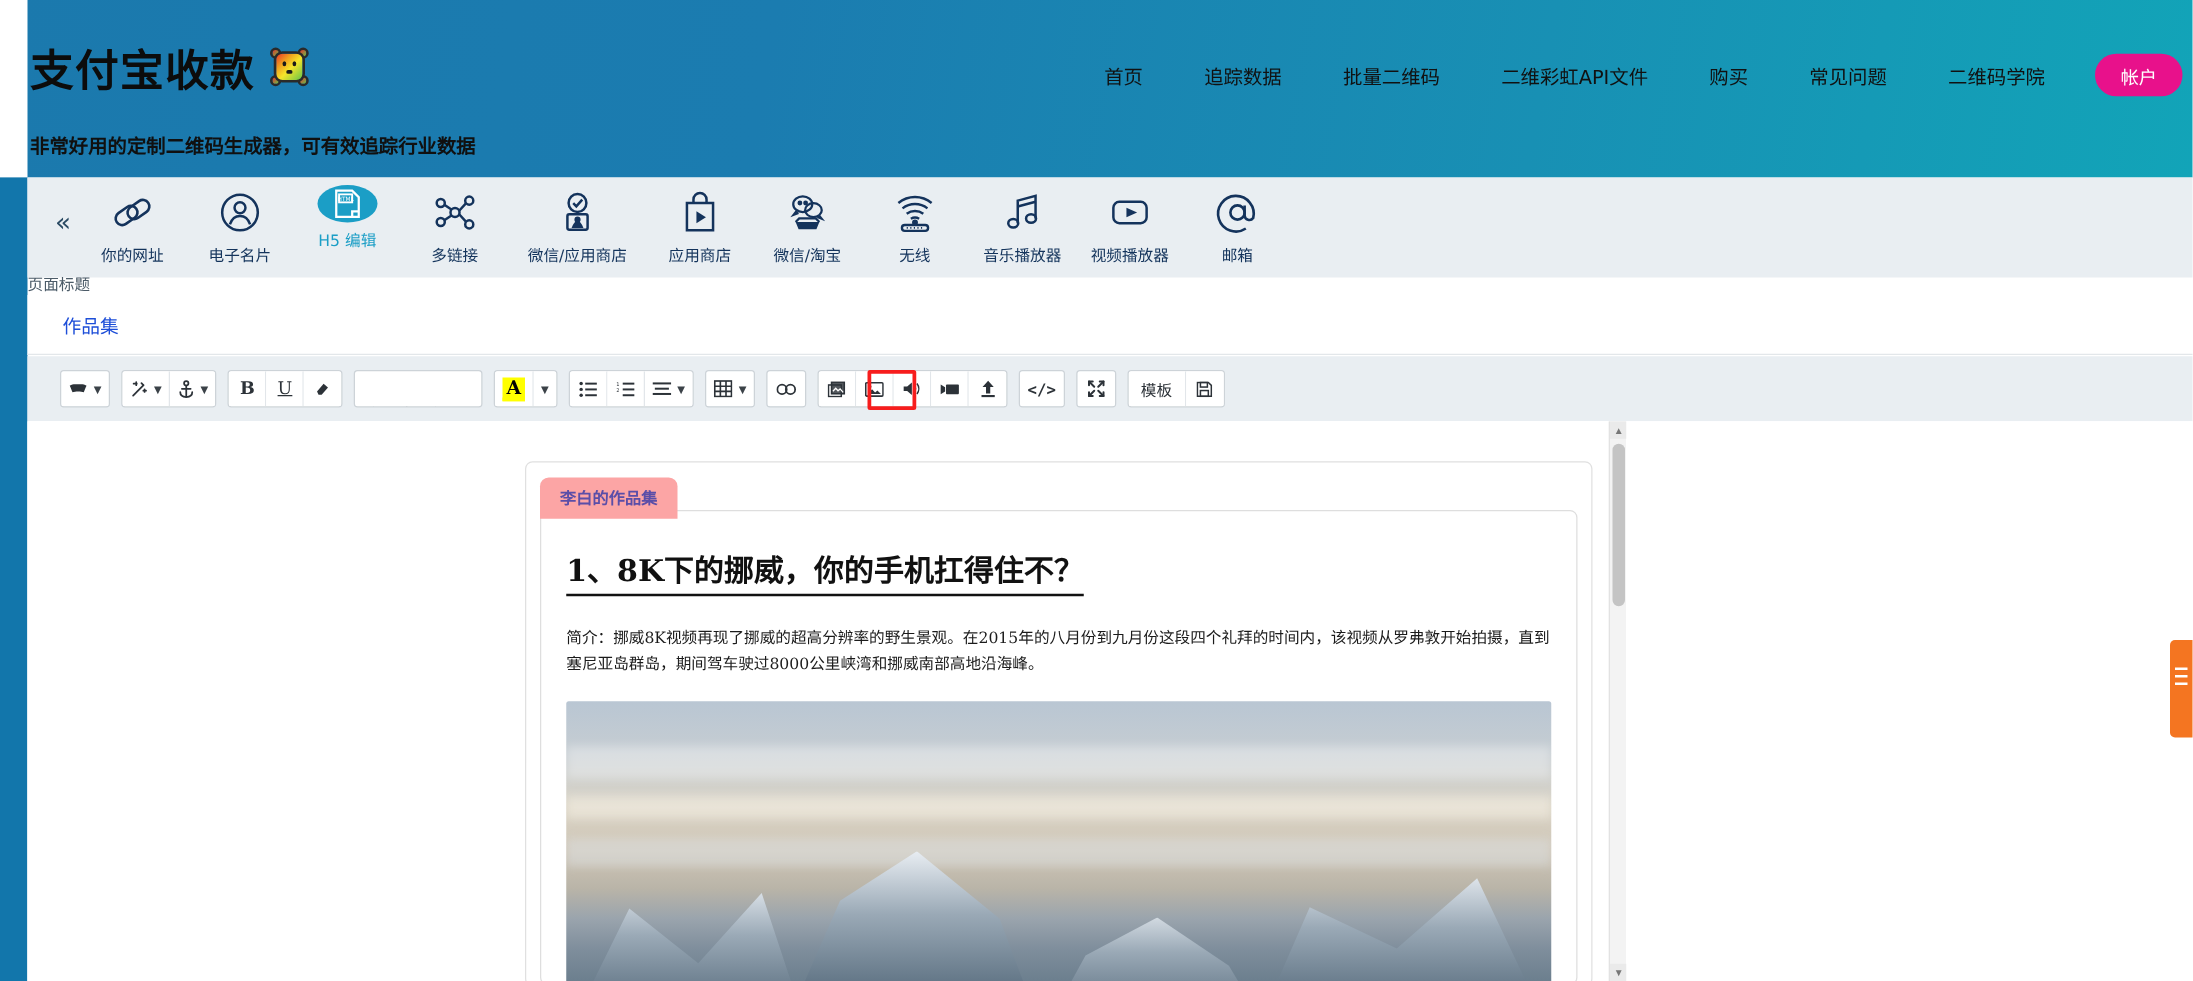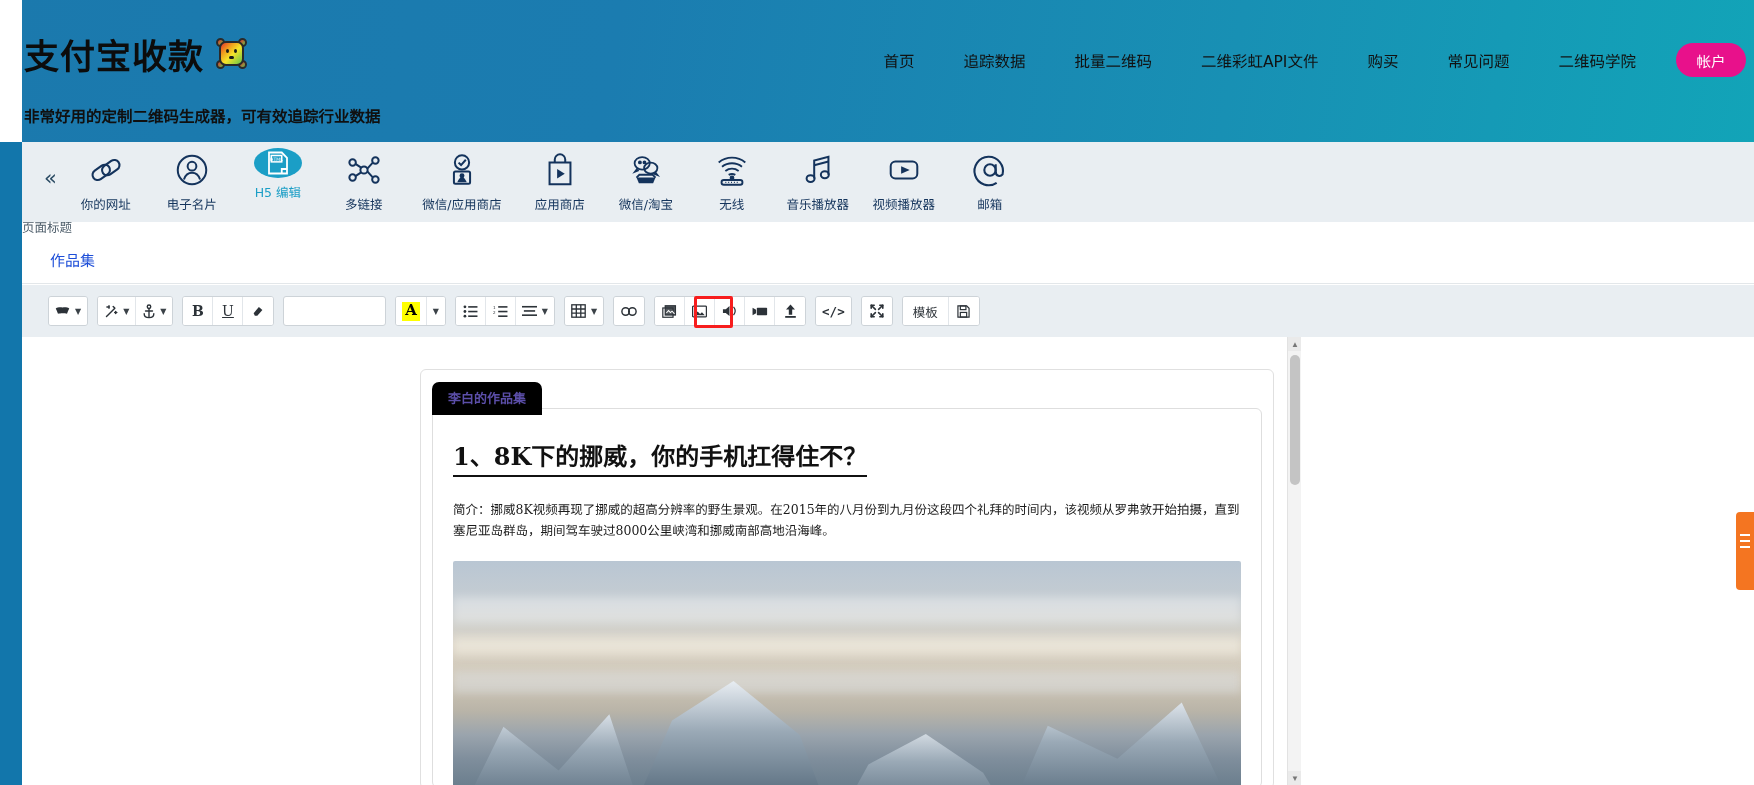--- a/index.html
+++ b/index.html
@@ -178,21 +178,21 @@
   .doc-scrollpane {
     position: absolute; left: 375px; top: 0; width: 904px; height: 448px;
     background: #ffffff; overflow: hidden;
   }
   .doc-card {
     position: absolute; left: 23px; top: 32px; width: 854px; min-height: 420px;
     background: #ffffff; border: 1px solid #e0e0e0; border-radius: 6px;
   }
   .doc-tab {
     position: absolute; left: 11px; top: 12px;
-    background: #000000; color: #5b4ea8; border-radius: 7px 7px 0 0;
+    background: #fca5a5; color: #5b4ea8; border-radius: 7px 7px 0 0;
     font-size: 13px; font-weight: bold; padding: 6px 16px 8px 16px; z-index: 3;
     font-family: "DejaVu Sans", "Liberation Sans", sans-serif;
   }
   .doc-body {
     position: absolute; left: 11px; top: 38px; right: 11px; bottom: 0;
     border: 1px solid #dedede; border-radius: 6px; background:#ffffff;
     padding: 28px 20px 0 20px; overflow: hidden;
   }
   .doc-h1 {
     font-size: 24px; font-weight: bold; color: #111111;

